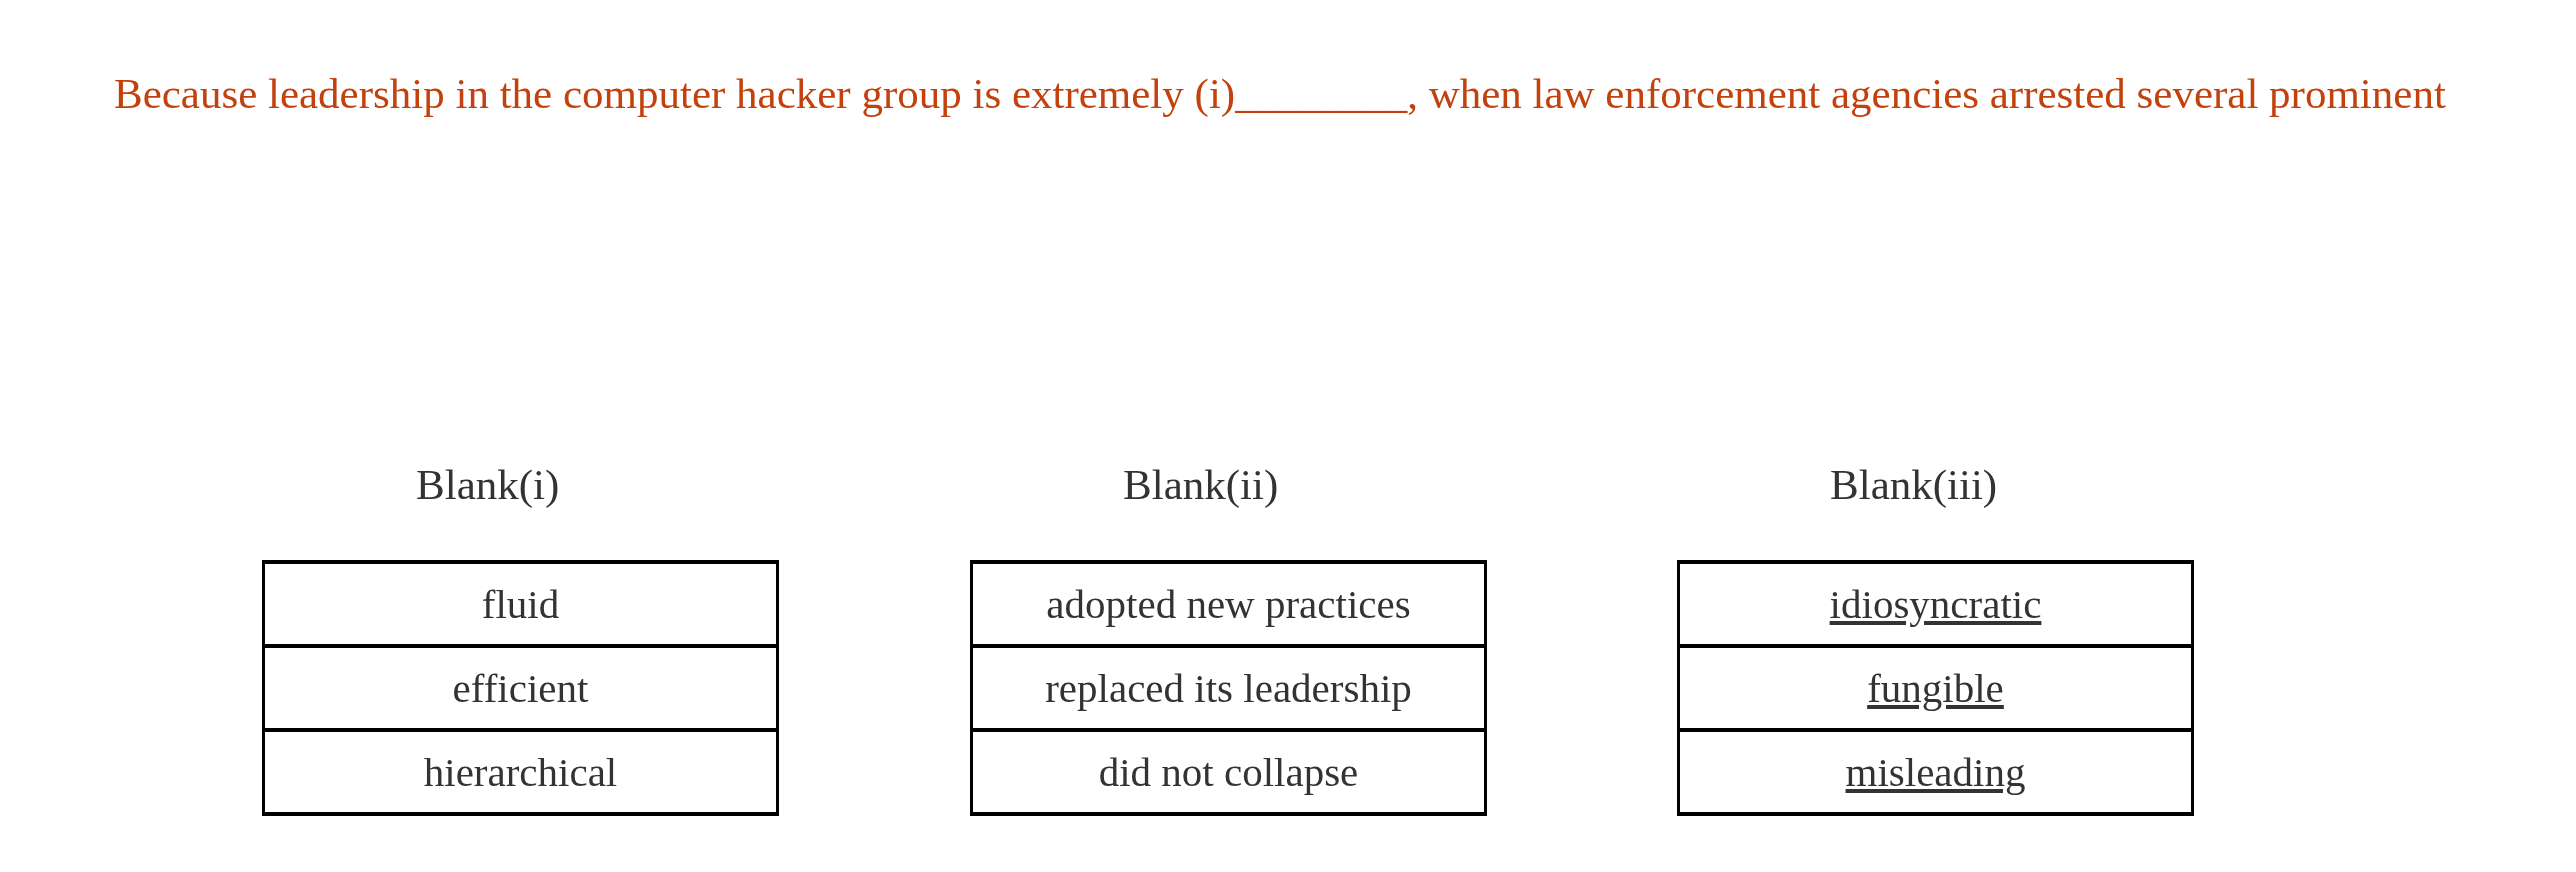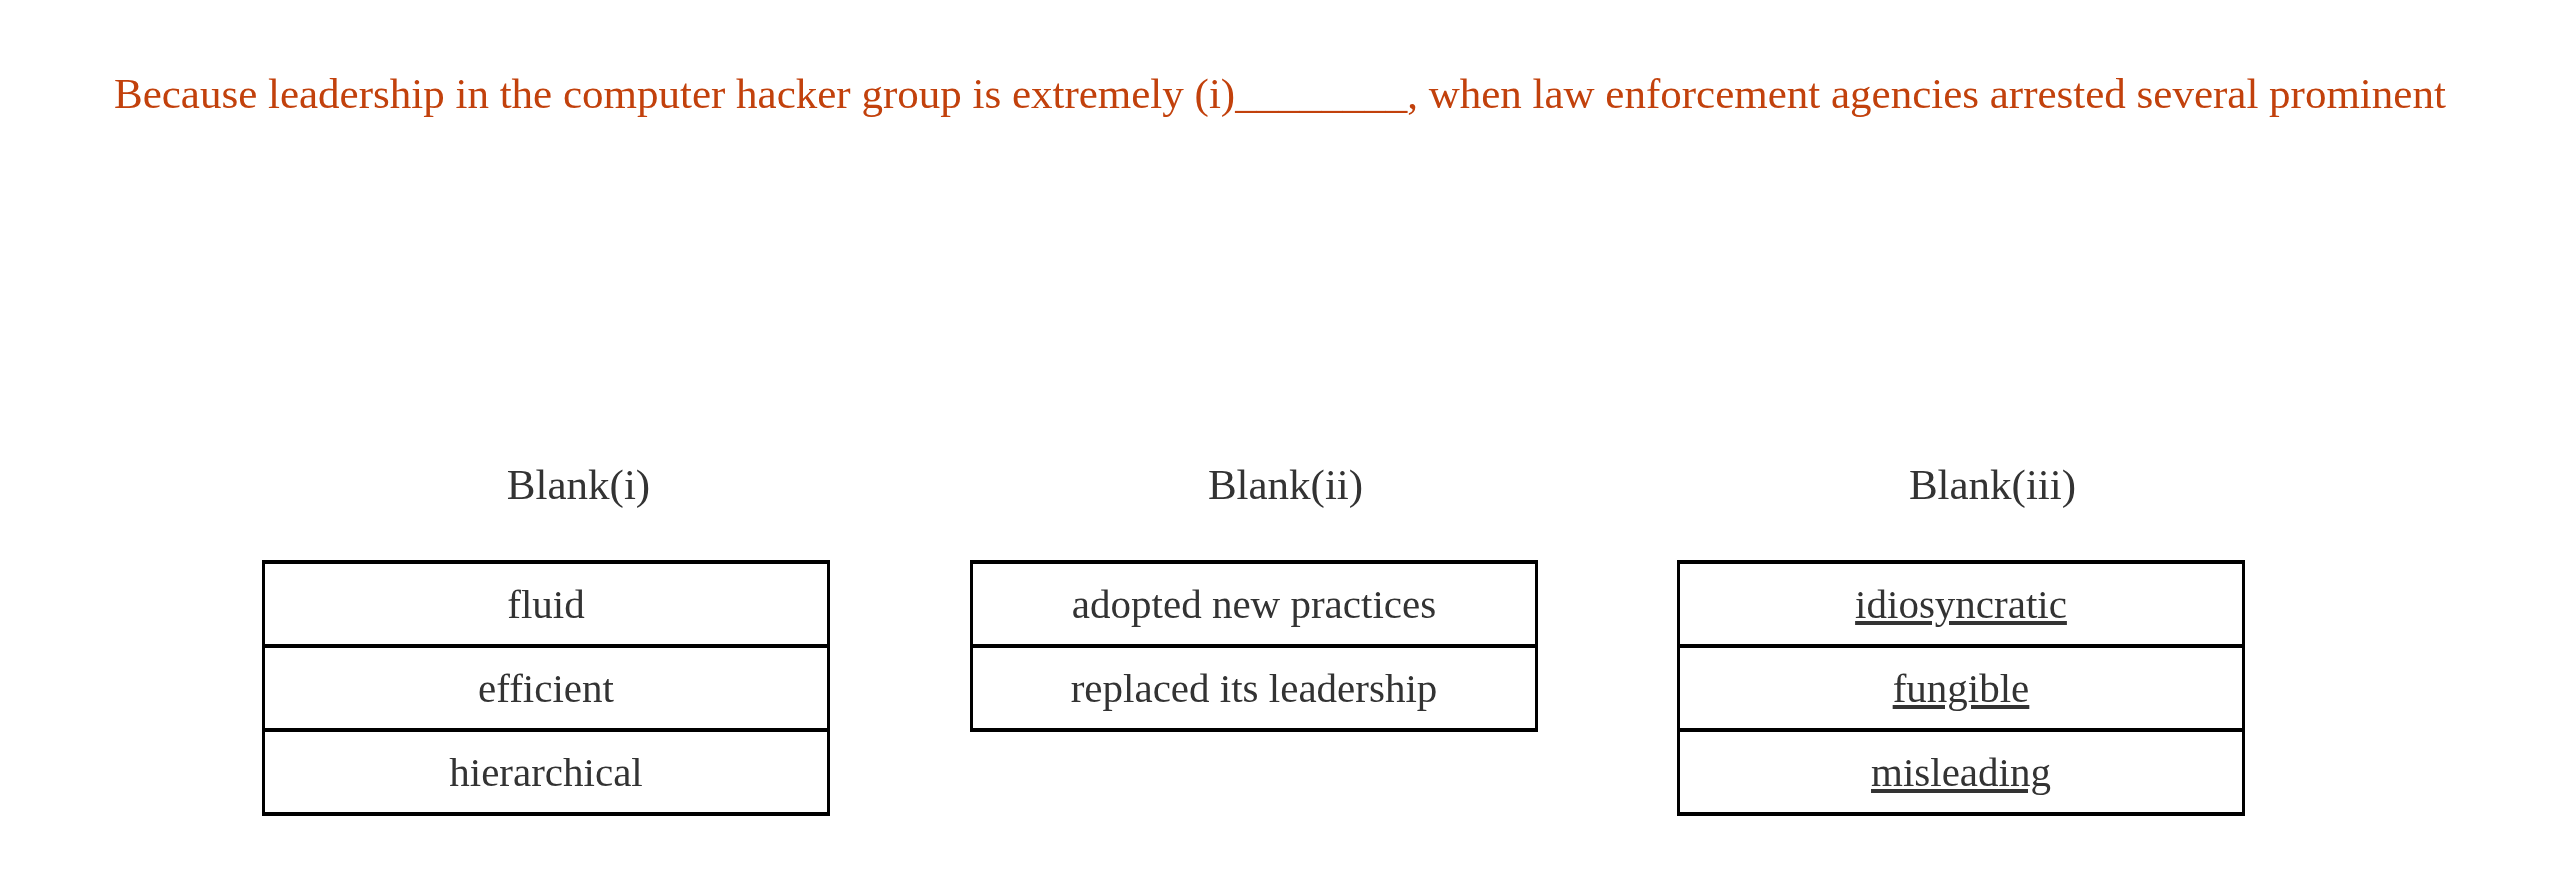--- a/index.html
+++ b/index.html
@@ -25,30 +25,30 @@
   }
   .passage-line {
     white-space: nowrap;
   }
   .blank-header {
     position: absolute;
     top: 455px;
     width: 325px;
     font-size: 43px;
     line-height: 59px;
-    text-align: center;
+    text-align: left;
     color: #333333;
   }
   .hdr-1 { left: 416px; }
   .hdr-2 { left: 1123px; }
   .hdr-3 { left: 1830px; }
   .choice-table {
     position: absolute;
     top: 560px;
-    width: 568px;
+    width: 517px;
     box-sizing: border-box;
     border: 3.2px solid #000000;
     border-top-width: 4.1px;
     border-bottom-width: 4.1px;
     background: #ffffff;
   }
   .tbl-1 { left: 262px; }
   .tbl-2 { left: 970px; }
   .tbl-3 { left: 1677px; text-decoration: underline; }
   .choice-row {
@@ -92,20 +92,23 @@
   </div>
 </div>
 
 <div class="choice-table tbl-2">
   <div class="choice-row">
     <span class="choice-text">adopted new practices</span>
   </div>
   <div class="choice-row">
     <span class="choice-text">replaced its leadership</span>
   </div>
+  <div class="choice-row">
+    <span class="choice-text">did not collapse</span>
+  </div>
 </div>
 
 <div class="choice-table tbl-3">
   <div class="choice-row">
     <span class="choice-text">idiosyncratic</span>
   </div>
   <div class="choice-row">
     <span class="choice-text">fungible</span>
   </div>
   <div class="choice-row">

